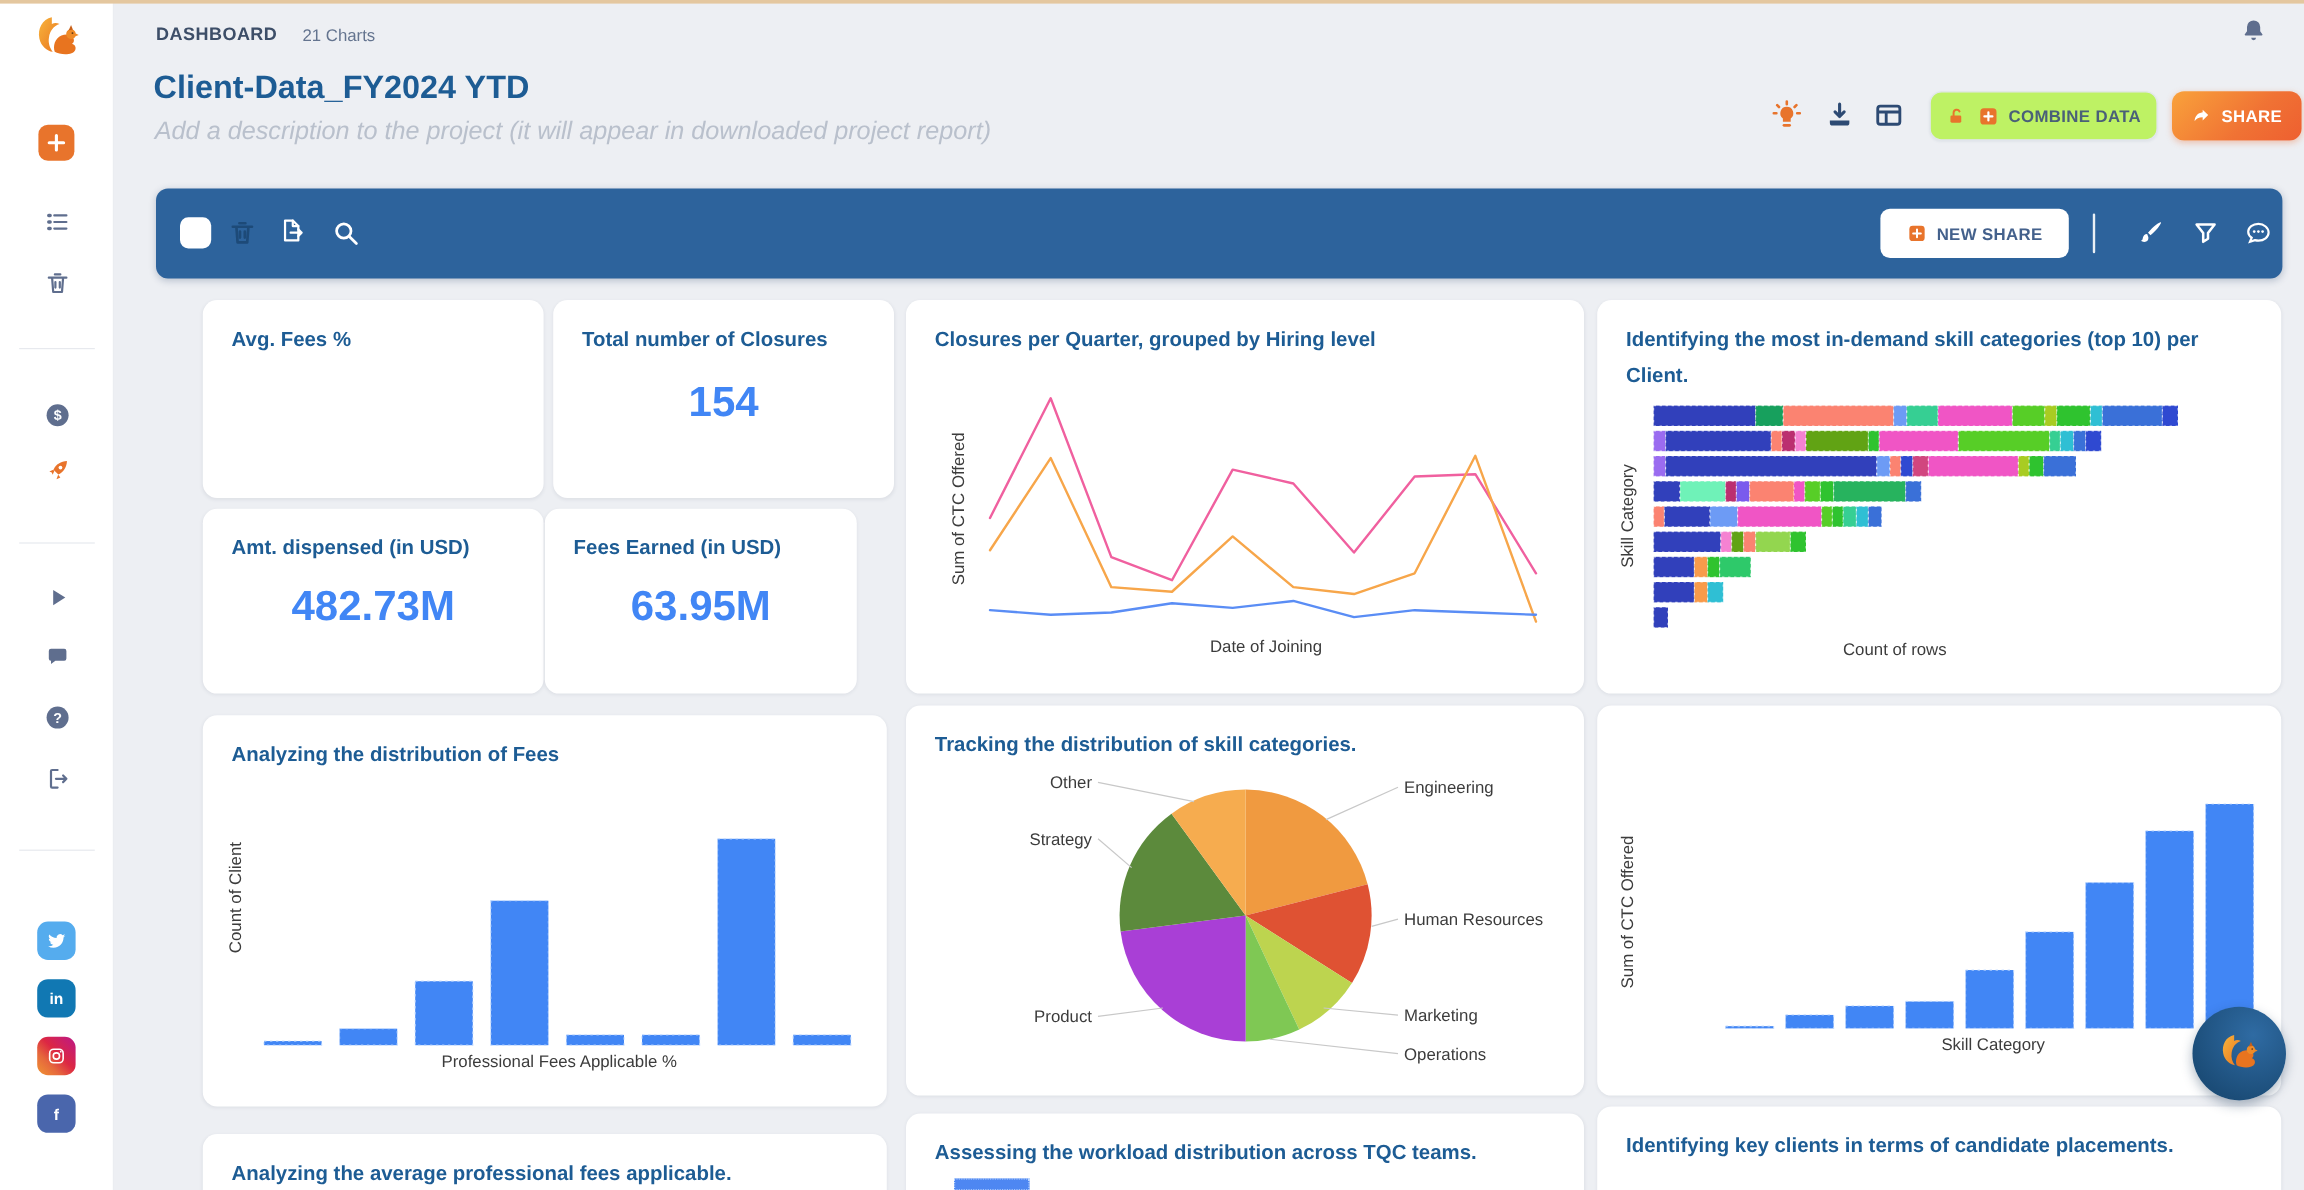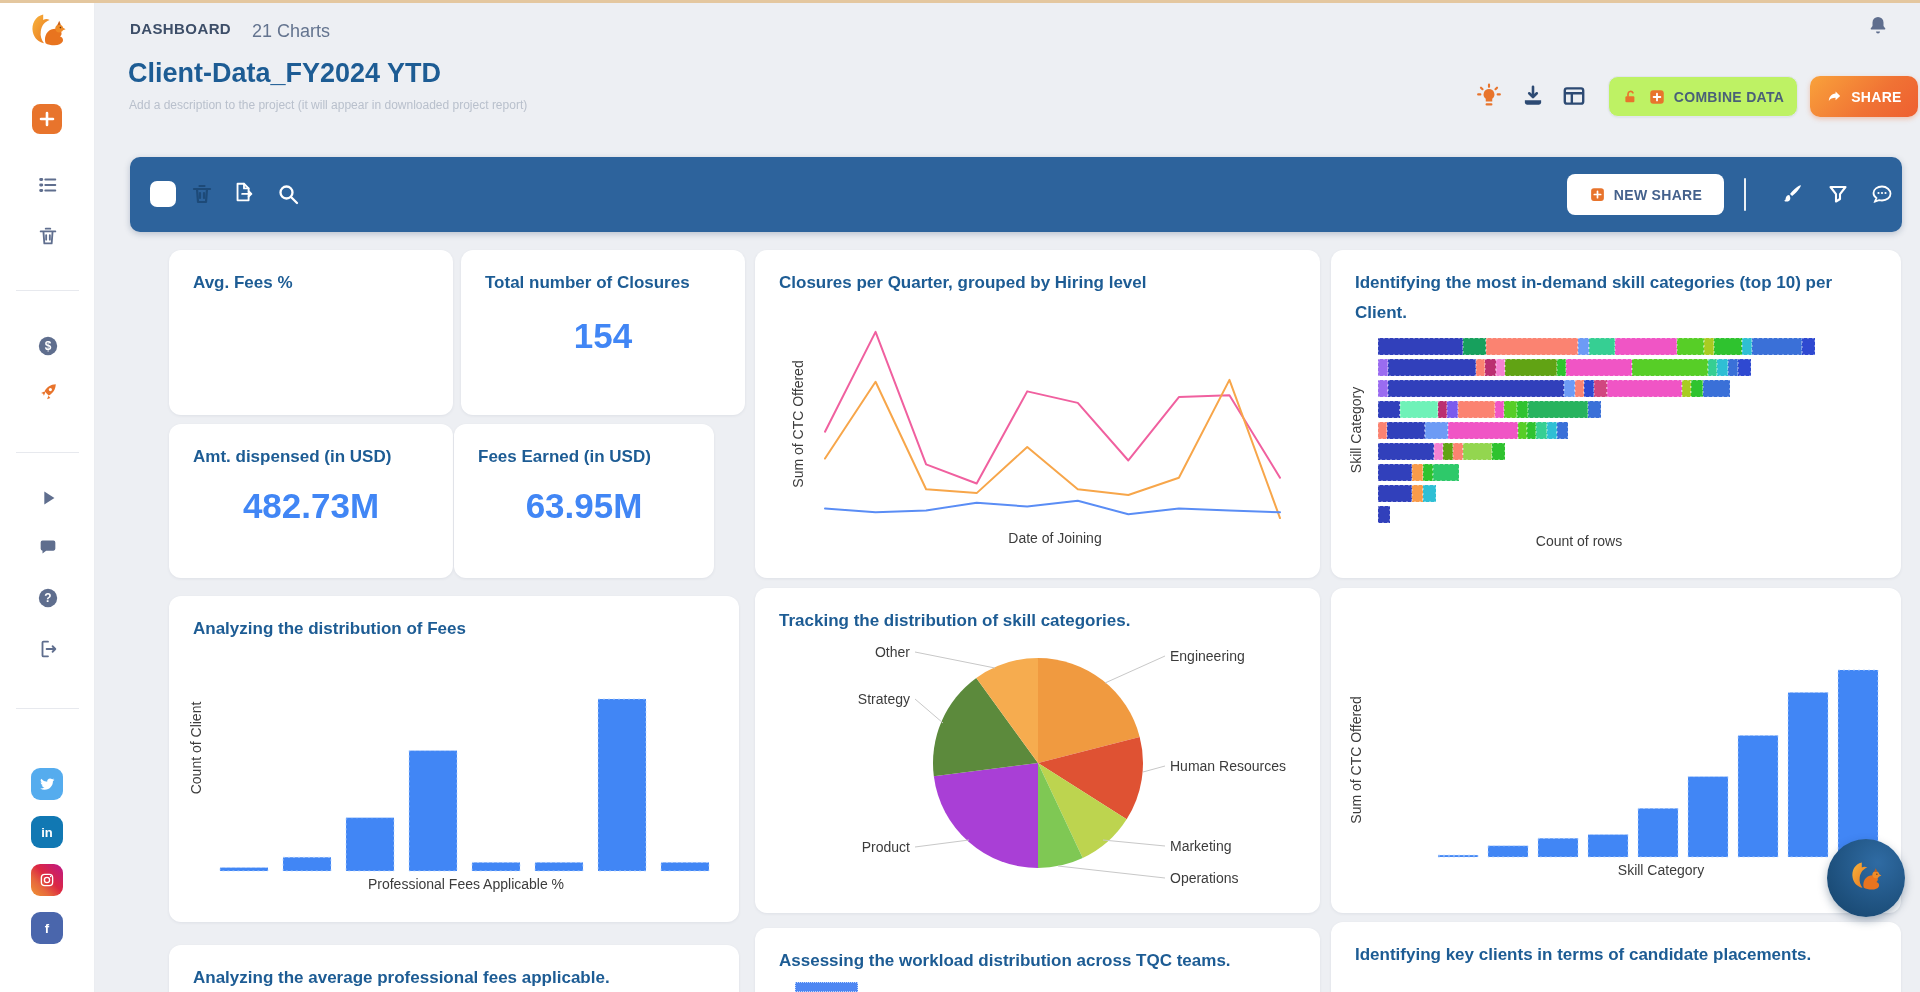--- a/index.html
+++ b/index.html
@@ -13,24 +13,24 @@
   .sb-item{position:absolute;left:0;width:95px;display:flex;justify-content:center;cursor:pointer;}
   .sb-item svg{width:22px;height:22px;}
   .sb-plus{position:absolute;top:104px;left:32px;width:30px;height:30px;background:#e8742c;border-radius:8px;display:flex;align-items:center;justify-content:center;cursor:pointer;}
   .sb-plus svg{width:16px;height:16px;}
   .sb-div{position:absolute;left:16px;width:63px;height:1px;background:#e7e9ee;}
   .soc{position:absolute;left:31px;width:32px;height:32px;border-radius:9px;display:flex;align-items:center;justify-content:center;cursor:pointer;color:#fff;font-weight:bold;font-size:13px;}
   .soc svg{width:18px;height:18px;}
 
   
   .crumb{position:absolute;left:130px;top:20px;font-size:15px;font-weight:700;color:#3d4e68;letter-spacing:.4px;}
-  .crumb-count{position:absolute;left:252px;top:21px;font-size:18px;color:#64748f;}
+  .crumb-count{position:absolute;left:252px;top:21px;font-size:14px;color:#64748f;}
   .bell{position:absolute;left:1866px;top:14px;width:24px;height:24px;cursor:pointer;}
   .page-title{position:absolute;left:128px;top:58px;font-size:27px;font-weight:700;color:#1d5c94;cursor:text;}
-  .page-desc{position:absolute;left:129px;top:98px;font-size:12px;color:#b9c0cc;cursor:text;}
+  .page-desc{position:absolute;left:129px;top:98px;font-size:21px;color:#b9c0cc;cursor:text;font-style:italic;}
   .hicon{position:absolute;width:26px;height:26px;cursor:pointer;}
   .btn{position:absolute;display:flex;align-items:center;justify-content:center;gap:8px;border-radius:10px;cursor:pointer;font-size:14px;font-weight:700;letter-spacing:.3px;}
   #btn-combine{left:1608px;top:76px;width:190px;height:41px;background:#bef264;border:1px solid #e2e6ec;color:#4a6078;box-shadow:0 1px 2px rgba(40,60,90,.06);}
   #btn-combine svg{width:18px;height:18px;}
   #btn-share{left:1810px;top:76px;width:108px;height:41px;background:linear-gradient(135deg,#f9a23b 0%,#f07234 60%,#ee5f30 100%);color:#fff;box-shadow:0 2px 5px rgba(238,110,48,.35);}
   #btn-share svg{width:17px;height:17px;}
 
   
   #toolbar{position:absolute;left:130px;top:157px;width:1772px;height:75px;background:#2d639c;border-radius:10px;box-shadow:0 2px 6px rgba(30,60,100,.25);}
   .tb-check{position:absolute;left:20px;top:24px;width:26px;height:26px;background:#fff;border-radius:7px;cursor:pointer;}

